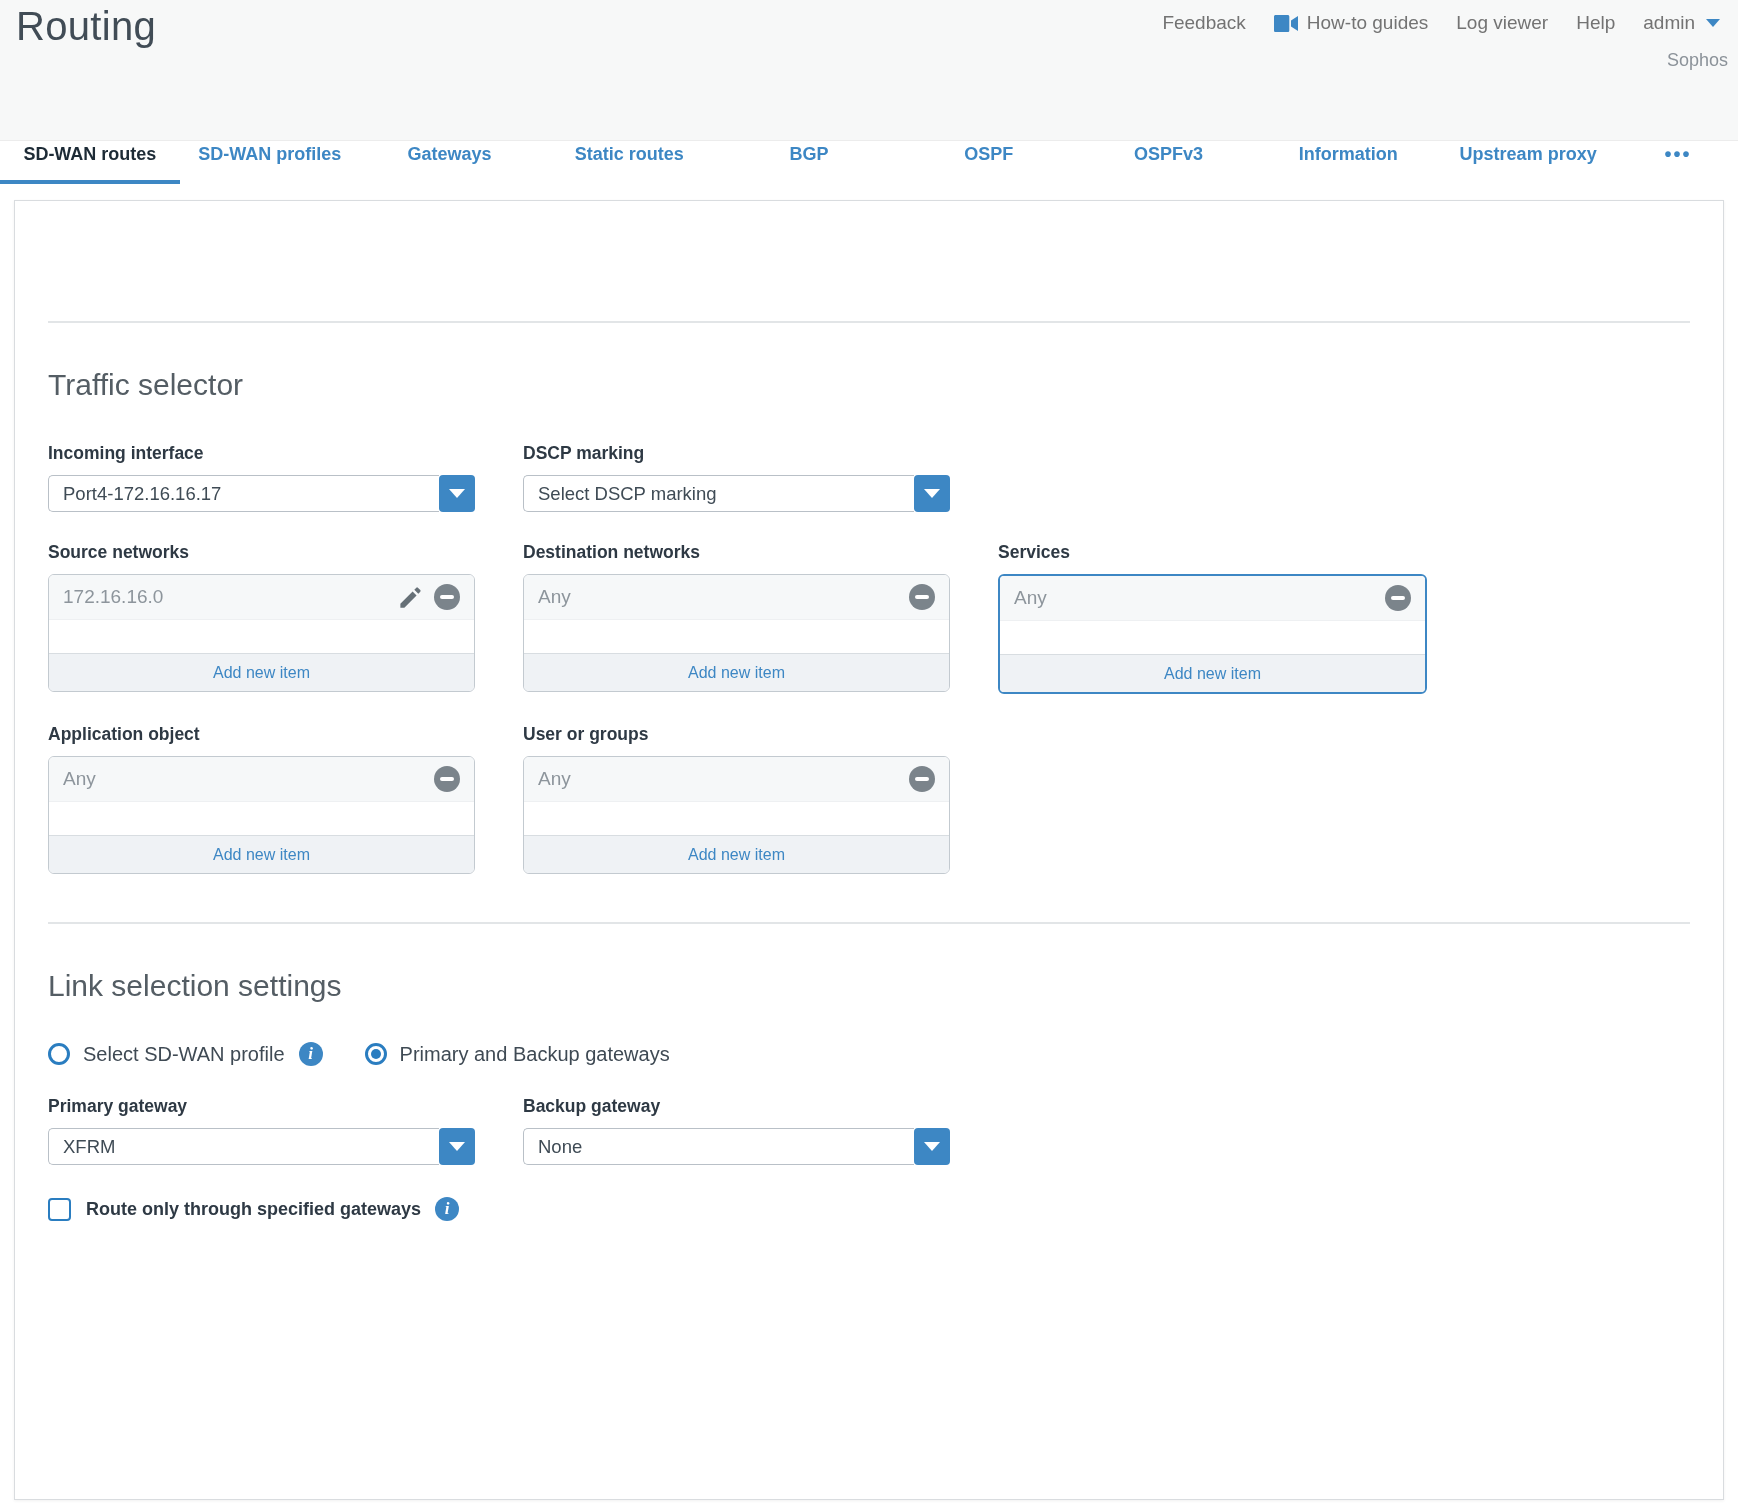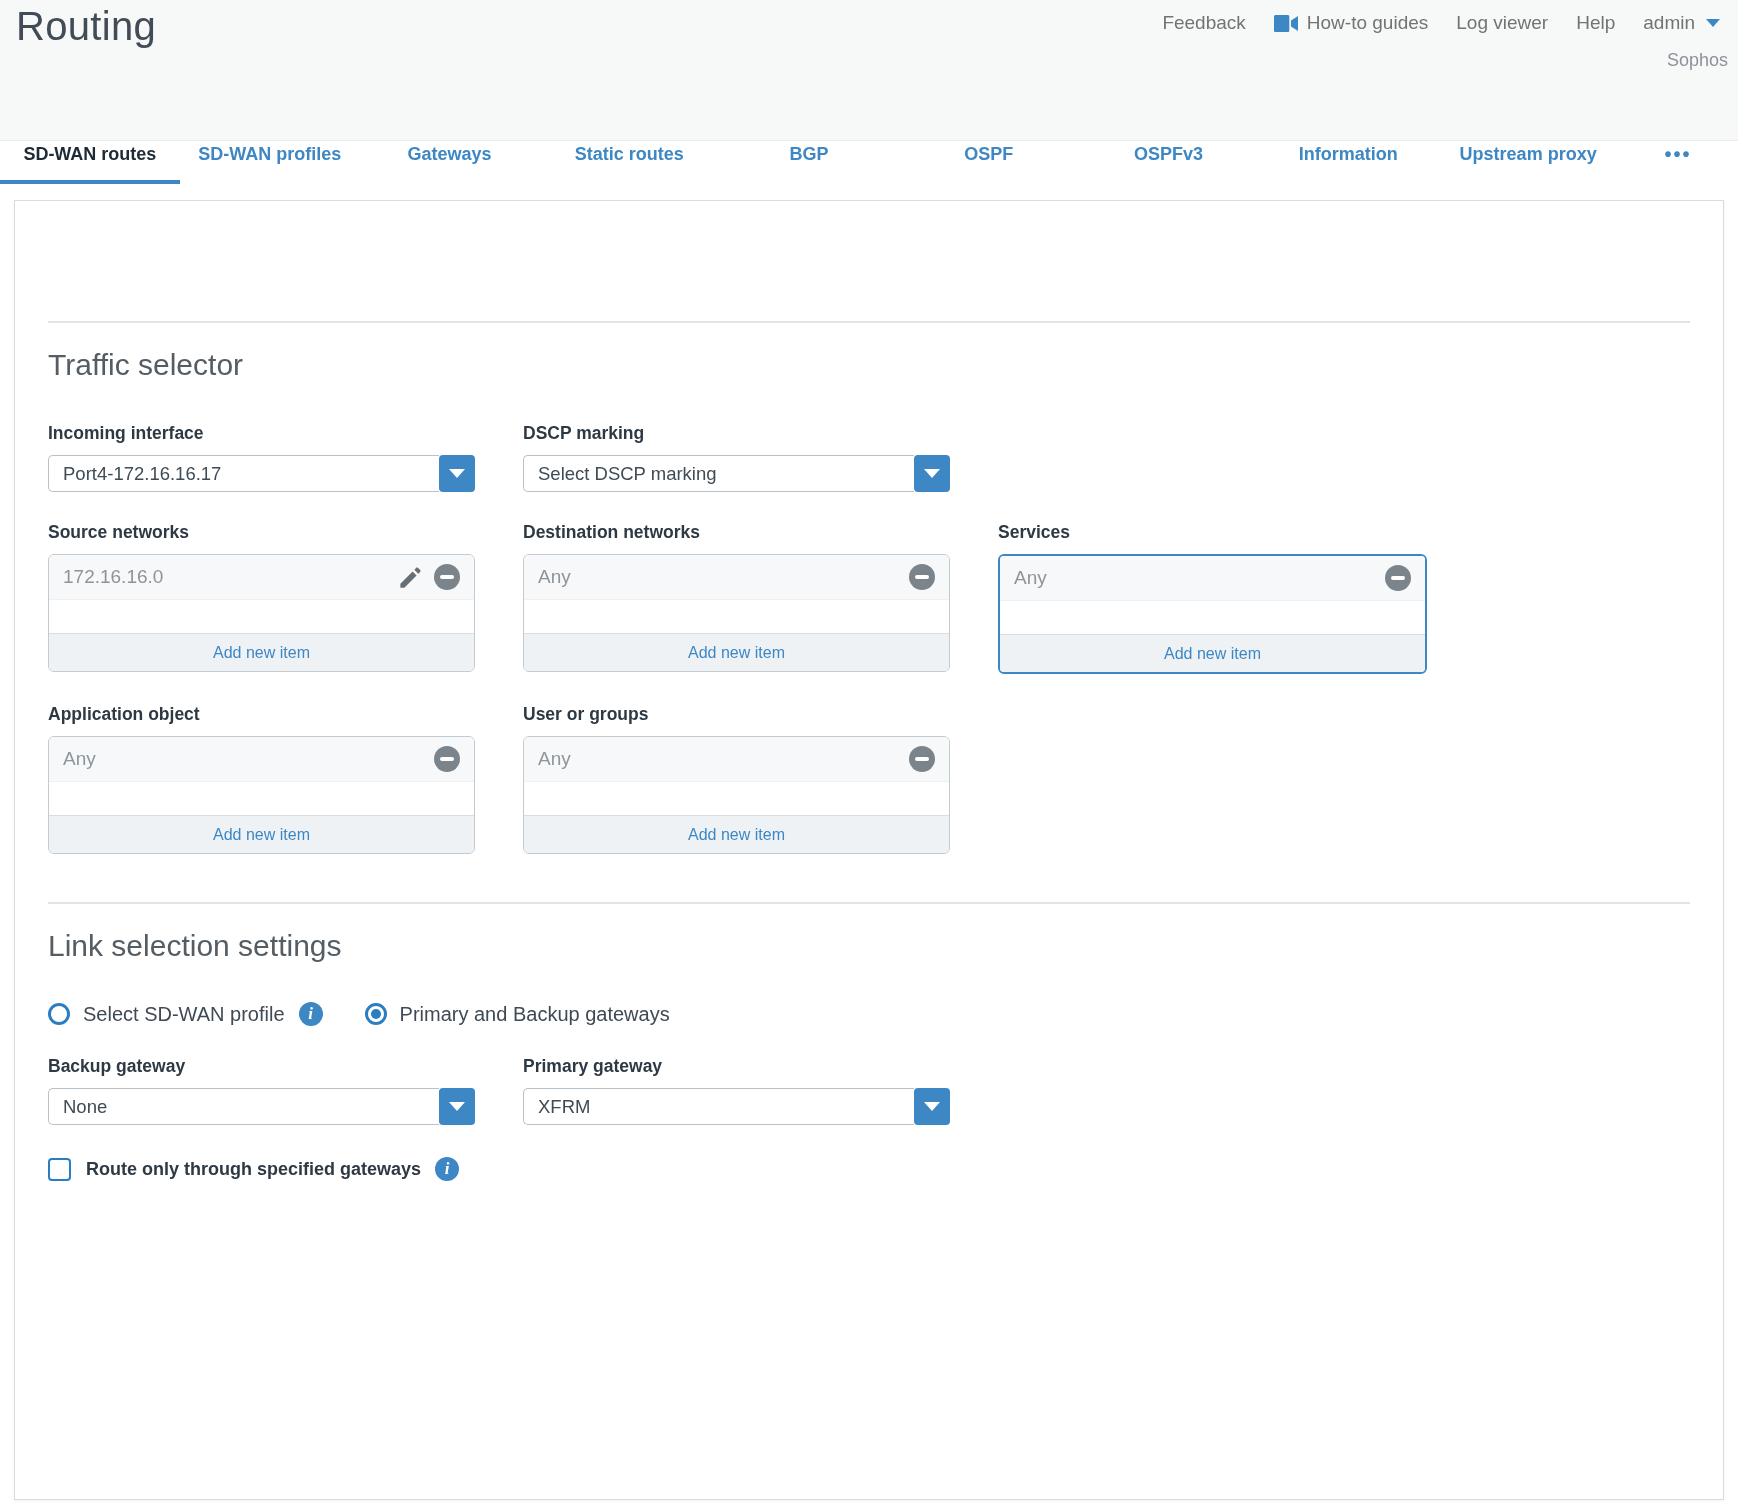--- a/index.html
+++ b/index.html
@@ -76,21 +76,21 @@
   }
   textarea.desc::placeholder, .text-input::placeholder { color:#9aa1a8; }
   .resize-handle {
     position:absolute; right:4px; bottom:6px; width:15px; height:15px;
     background:repeating-linear-gradient(135deg,transparent 0 3px,#9aa1a8 3px 4.8px);
     clip-path:polygon(100% 0,100% 100%,0 100%);
   }
 
   .divider { height:2px; background:#e2e5e7; }
   .section-heading {
-    font-size:30px; font-weight:400; color:#545d64; line-height:36px; margin-top:24px;
+    font-size:30px; font-weight:400; color:#545d64; line-height:36px; margin-top:44px;
   }
 
   
   .dropdown { display:flex; height:37px; width:100%; cursor:pointer; }
   .dd-value {
     flex:1; border:1px solid #b9c0c7; border-right:none;
     border-radius:5px 0 0 5px; background:#fff;
     display:flex; align-items:center; padding:4px 14px;
     font-size:18.5px; color:#3f4b55; white-space:nowrap; overflow:hidden;
   }
@@ -315,37 +315,37 @@
   <div class="radio-row">
     <span class="radio"></span>
     <span class="radio-label">Select SD-WAN profile</span>
     <span class="info-icon">i</span>
     <span class="radio checked" style="margin-left:42px;"></span>
     <span class="radio-label">Primary and Backup gateways</span>
   </div>
 
   <div class="grid mt30">
     <div>
+      <div class="field-label">Primary gateway</div>
+      <div class="dropdown">
+        <div class="dd-value">XFRM</div>
+        <div class="dd-btn">
+          <span class="dd-caret"></span>
+        </div>
+      </div>
+    </div>
+    <div>
       <div class="field-label">Backup gateway</div>
       <div class="dropdown">
         <div class="dd-value">None</div>
         <div class="dd-btn">
           <span class="dd-caret"></span>
         </div>
       </div>
     </div>
-    <div>
-      <div class="field-label">Primary gateway</div>
-      <div class="dropdown">
-        <div class="dd-value">XFRM</div>
-        <div class="dd-btn">
-          <span class="dd-caret"></span>
-        </div>
-      </div>
-    </div>
     <div></div>
   </div>
 
   <div class="checkbox-row">
     <span class="checkbox"></span>
     <span class="checkbox-label">Route only through specified gateways</span>
     <span class="info-icon">i</span>
   </div>
 
 </div>

